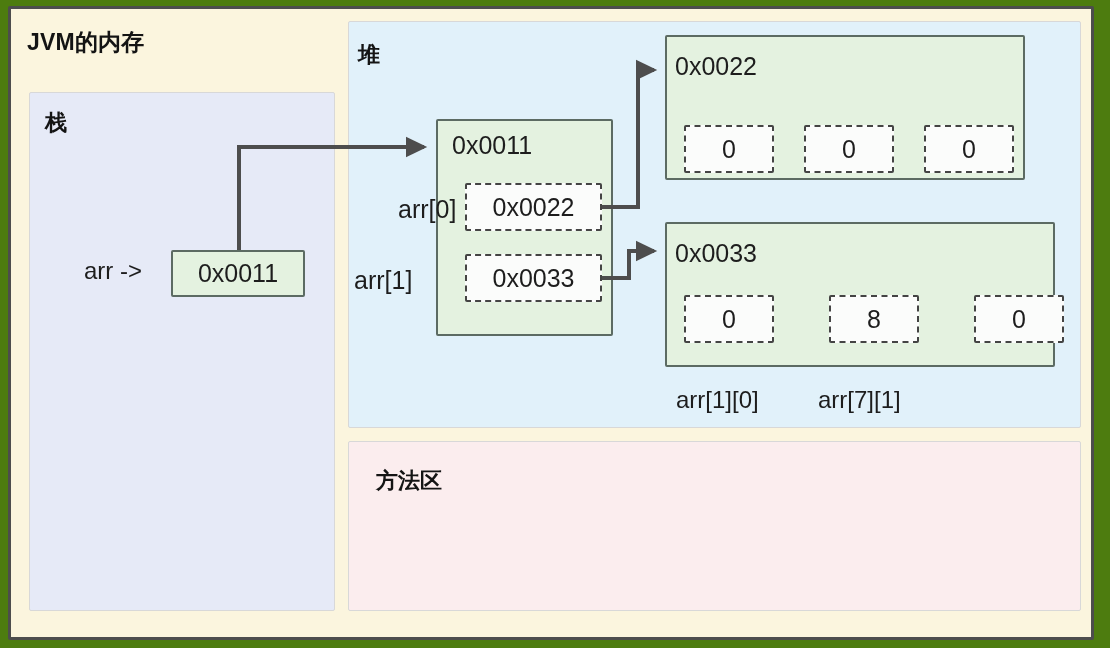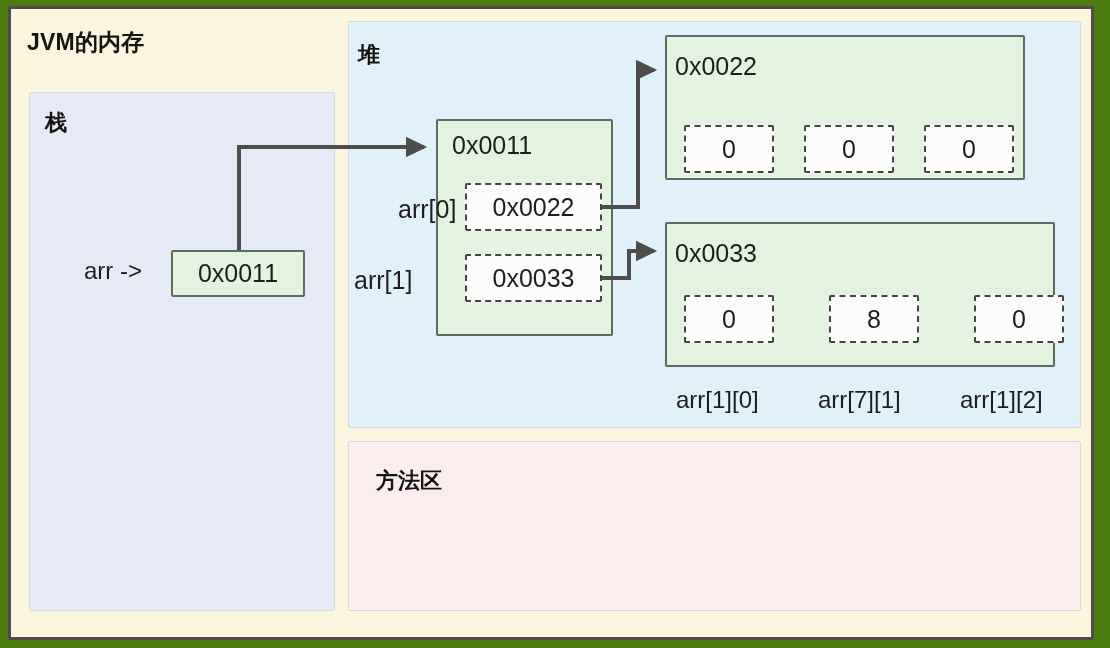--- a/index.html
+++ b/index.html
@@ -271,21 +271,20 @@
   <div class="addr-label" id="row1-addr">0x0033</div>
   <div class="row-cells" id="row1-cells">
     <div class="cell">0</div>
     <div class="cell">8</div>
     <div class="cell">0</div>
   </div>
 
   <div id="row1-axis">
     <div class="axis-label">arr[1][0]</div>
     <div class="axis-label">arr[7][1]</div>
-    <div class="axis-label">arr[1][2]</div>
   </div>
 
   <div class="panel" id="method-panel"></div>
   <div class="panel-title" style="left:376px; top:466px;">方法区</div>
 
   <svg id="wires" viewBox="0 0 1110 648" xmlns="http://www.w3.org/2000/svg">
     <defs>
       <marker id="arrowhead" markerWidth="6" markerHeight="6" refX="4.6" refY="3" orient="auto" markerUnits="strokeWidth">
         <path d="M0,0.4 L5.4,3 L0,5.6 z" fill="#4d4d4d"></path>
       </marker>

